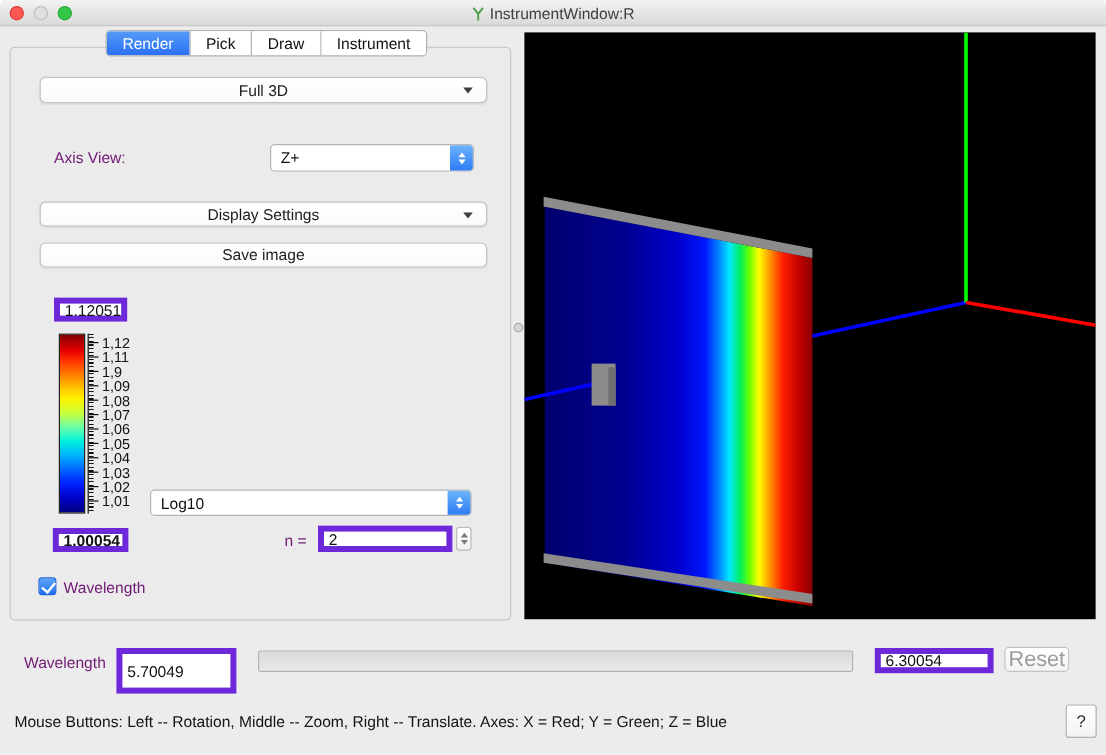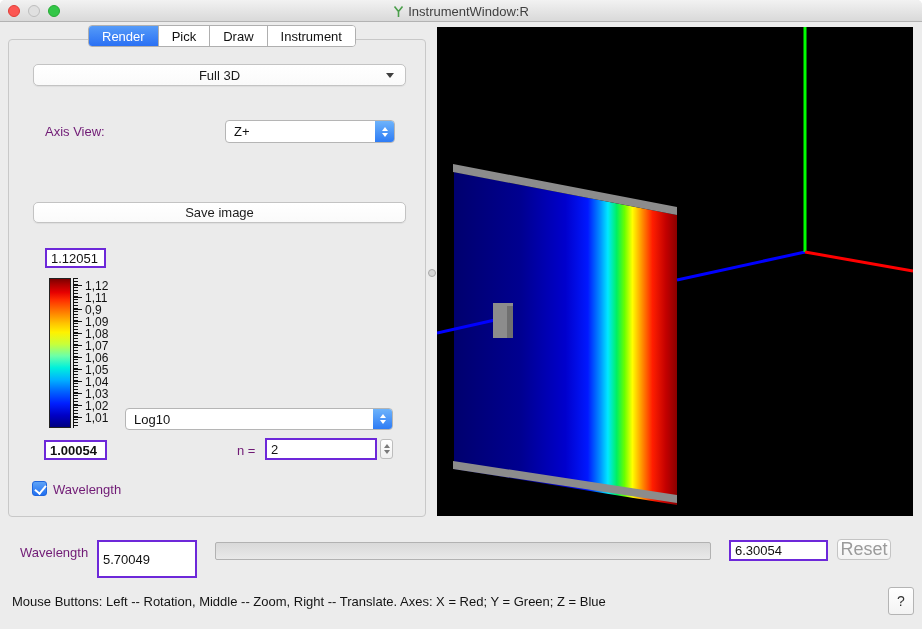--- a/index.html
+++ b/index.html
@@ -44,21 +44,21 @@
   .combo { position:absolute; background:#ffffff; border:1px solid #b5b5b5; border-radius:4px;
            font-size:13px; color:#111; display:flex; align-items:center; padding-left:8px; }
   .combo-cap { position:absolute; right:0px; top:0px; bottom:0px; width:19px; border-radius:0 3px 3px 0;
                background:linear-gradient(#6db3fb,#2e7cf5); display:flex; flex-direction:column;
                align-items:center; justify-content:center; gap:2px; }
   .tri-up { width:0; height:0; border-left:3px solid transparent; border-right:3px solid transparent;
             border-bottom:4px solid #fff; }
   .tri-down { width:0; height:0; border-left:3px solid transparent; border-right:3px solid transparent;
               border-top:4px solid #fff; }
 
-  .field { position:absolute; background:#fff; border:2px solid #6d28d9; font-size:13px; color:#111;
+  .field { position:absolute; background:#fff; border:5px solid #6d28d9; font-size:13px; color:#111;
            display:flex; align-items:center; padding-left:4px; }
 
   
   .cb-wrap { position:absolute; left:49px; top:278px; width:130px; height:152px; }
   .cb-bar { position:absolute; left:0; top:0; width:22px; height:150px; border:1px solid #222;
             background:linear-gradient(to bottom,
               #7e0000 0%, #b00000 4%, #e60000 9%, #ff2d00 14%, #ff7a00 22%, #ffc400 30%,
               #fff200 36%, #c8ff3a 44%, #6cffa8 52%, #00f0dc 60%, #00b2ff 68%, #0064ff 76%,
               #0020ff 84%, #0000c6 92%, #000080 100%); }
   .cb-ruler { position:absolute; left:24px; top:0px; width:5px; height:150px;
@@ -138,34 +138,38 @@
 
   <div class="label" style="left:45px; top:124px;">Axis View:</div>
   <div class="combo" style="left:225px; top:120px; width:170px; height:23px;">
     <span>Z+</span>
     <span class="combo-cap">
       <span class="tri-up"></span>
         <span class="tri-down"></span>
     </span>
   </div>
 
+  <div class="btn" style="left:33px; top:168px; width:373px; height:21px;">
+    <span>Display Settings</span>
+    <span class="menu-caret"></span>
+  </div>
 
   <div class="btn" style="left:33px; top:202px; width:373px; height:21px;">
     <span>Save image</span>
   </div>
 
   <div class="field" style="left:45px; top:248px; width:61px; height:20px;">1.12051</div>
 
   <div class="cb-wrap">
     <div class="cb-bar"></div>
     <div class="cb-ruler"></div>
     <div class="cb-labels">
         <span class="cb-label" style="--i: 0;">1,12</span>
         <span class="cb-label" style="--i: 1;">1,11</span>
-        <span class="cb-label" style="--i: 2;">0,9</span>
+        <span class="cb-label" style="--i: 2;">1,9</span>
         <span class="cb-label" style="--i: 3;">1,09</span>
         <span class="cb-label" style="--i: 4;">1,08</span>
         <span class="cb-label" style="--i: 5;">1,07</span>
         <span class="cb-label" style="--i: 6;">1,06</span>
         <span class="cb-label" style="--i: 7;">1,05</span>
         <span class="cb-label" style="--i: 8;">1,04</span>
         <span class="cb-label" style="--i: 9;">1,03</span>
         <span class="cb-label" style="--i: 10;">1,02</span>
         <span class="cb-label" style="--i: 11;">1,01</span>
       </div>

